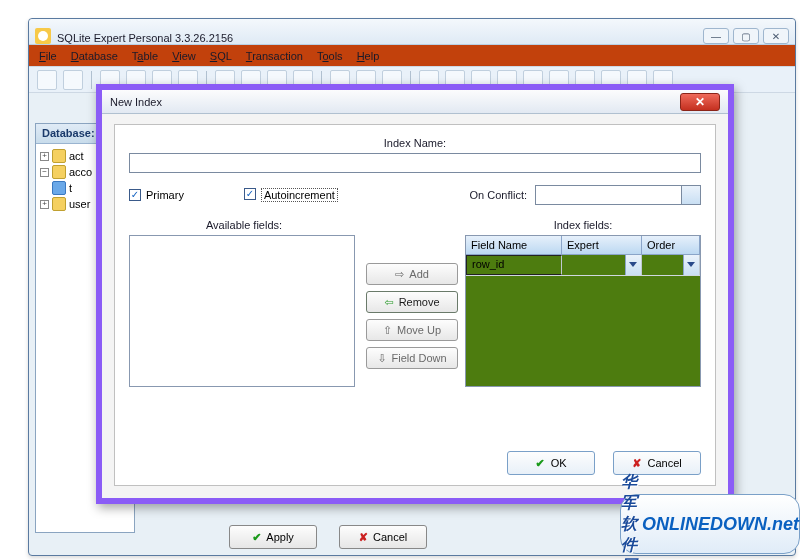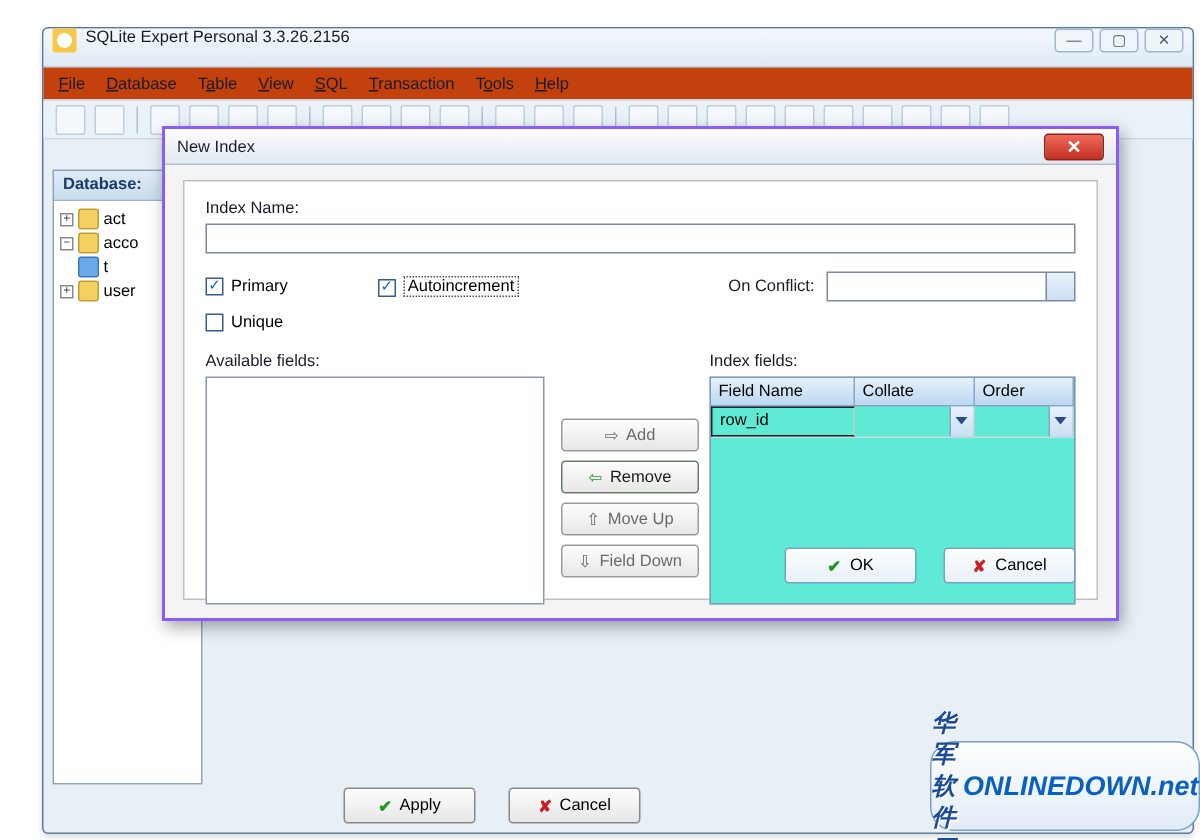--- a/index.html
+++ b/index.html
@@ -1,83 +1,83 @@
 <!DOCTYPE html>
 <html><head>
 <meta charset="utf-8">
 <style>
 * { box-sizing: border-box; margin: 0; padding: 0; font-family: Tahoma, "Segoe UI", sans-serif; font-size: 11px; }
 body { width: 800px; height: 560px; background: #ffffff; position: relative; overflow: hidden; }
 
 
 .main-window { position: absolute; left: 28px; top: 18px; width: 768px; height: 538px; border: 1px solid #5a7aa0; border-radius: 4px; background: #e8f0f6; box-shadow: 0 2px 4px rgba(0,0,0,.15); }
-.main-titlebar { height: 26px; background: linear-gradient(#f4f8fc, #dfeaf5); border-bottom: 1px solid #b8d0e6; display: flex; align-items: flex-start; padding: 0 6px; border-radius: 4px 4px 0 0; }
+.main-titlebar { height: 26px; background: linear-gradient(#f4f8fc, #dfeaf5); border-bottom: 1px solid #b8d0e6; display: flex; align-items: flex-end; padding: 0 6px; border-radius: 4px 4px 0 0; }
 .main-titlebar .app-icon { width: 16px; height: 16px; background: #f7c948; border-radius: 2px; margin-right: 6px; position: relative; }
 .main-titlebar .app-icon::after { content:""; position:absolute; left:3px; top:3px; width:10px; height:10px; background:#fff; border-radius:50%; }
 .main-titlebar .title { color: #1a1a2a; flex: 1; }
 .win-ctrl { display: flex; gap: 4px; }
 .win-btn { width: 26px; height: 16px; background: #f0f5fa; border: 1px solid #9fb6ce; border-radius: 3px; display:flex; align-items:center; justify-content:center; color:#4a5a70; font-size:10px; }
 
 
 .menubar { height: 22px; display: flex; align-items: center; gap: 14px; padding: 0 10px; background:#c2410c; border-bottom:1px solid #cdd8e4; }
 .menubar span { color:#1a1a2a; }
 .menubar span u { text-decoration: underline; }
 
 
 .toolbar { height: 26px; background:#e9f1f9; border-bottom:1px solid #cdd8e4; display:flex; align-items:center; gap:6px; padding:0 8px; }
 .tb-btn { width:20px; height:20px; background:#f5f9fd; border:1px solid #c0cfde; border-radius:2px; }
 .tb-sep { width:1px; height:18px; background:#b0c0d0; margin:0 2px; }
 
 
-.db-panel { position:absolute; left:6px; top:94px; width:100px; height:410px; background:#fff; border:1px solid #8aa4c0; }
+.db-panel { position:absolute; left:6px; top:104px; width:100px; height:410px; background:#fff; border:1px solid #8aa4c0; }
 .db-header { background: linear-gradient(#e0ebf6,#c8dceb); height:20px; padding:3px 6px; border-bottom:1px solid #9ab4d0; font-weight:bold; color:#1a3a6a; }
 .tree { padding: 4px 2px; }
 .tree-item { display:flex; align-items:center; gap:3px; padding:1px 2px; white-space:nowrap; overflow:hidden; }
 .tree-item.child { padding-left:14px; }
 .tree-exp { width:9px; height:9px; border:1px solid #888; display:flex; align-items:center; justify-content:center; font-size:8px; line-height:8px; color:#444; }
 .tree-icon { width:14px; height:14px; background:#f5d060; border:1px solid #c0a030; border-radius:2px; }
 .tree-icon.blue { background:#6aa8e8; border-color:#3a78c0; }
 
 
 .main-bottom-btns { position:absolute; left:200px; bottom:6px; display:flex; gap:22px; }
 .main-btn { width:88px; height:24px; background:linear-gradient(#fdfdfd,#e6e6e6); border:1px solid #888; border-radius:3px; display:flex; align-items:center; justify-content:center; gap:5px; }
 .check-green { color:#1a9a1a; font-weight:bold; }
 .x-red { color:#cc2020; font-weight:bold; }
 
 
-.dialog { position:absolute; left:108px; top:84px; width:638px; height:330px; background:#f4f4f4; border:2px solid #8b5cf6; box-shadow: 2px 4px 10px rgba(0,0,0,.35); }
+.dialog { position:absolute; left:96px; top:84px; width:638px; height:420px; background:#f4f4f4; border:6px solid #8b5cf6; box-shadow: 2px 4px 10px rgba(0,0,0,.35); }
 .dlg-titlebar { height:24px; background:linear-gradient(#fcfcfd,#e2e9f2); border-bottom:1px solid #b0c0d0; display:flex; align-items:center; padding:0 8px; }
 .dlg-titlebar .title { flex:1; color:#1a1a2a; }
 .dlg-close { width:40px; height:18px; background:linear-gradient(#ef6a5a,#c43020); border:1px solid #8a2418; border-radius:3px; color:#fff; display:flex; align-items:center; justify-content:center; font-size:12px; font-weight:bold; }
 .dlg-body { position:absolute; left:12px; top:34px; right:12px; bottom:12px; background:#fff; border:1px solid #c0c0c0; padding:12px 14px; }
 
-.lbl { color:#1a1a2a; }
+.lbl { color:#1a1a2a;text-align:center; }
 .text-input { width:100%; height:20px; border:1px solid #7a8aa0; background:#fff; margin-top:4px; }
 .row-opts { display:flex; align-items:center; gap:60px; margin-top:12px; }
-.chk { display:flex; align-items:flex-end; gap:5px; }
+.chk { display:flex; align-items:flex-start; gap:5px; }
 .chk-box { width:12px; height:12px; border:1px solid #3a5a8a; background:#fff; display:flex; align-items:center; justify-content:center; }
 .chk-box.checked::after { content:"✓"; font-size:10px; color:#1060c0; line-height:10px; }
 .dotted { border:1px dotted #555; padding:0 2px; }
 .on-conflict { display:flex; align-items:center; gap:8px; margin-left:auto; }
 .select-input { width:166px; height:20px; border:1px solid #7a8aa0; background:#fff; position:relative; }
 .select-input::after { content:""; position:absolute; right:0; top:0; width:18px; height:100%; background:linear-gradient(#eaf2fb,#c9dff3); border-left:1px solid #7a8aa0; }
 .select-input .arrow { position:absolute; right:5px; top:6px; width:0; height:0; border-left:4px solid transparent; border-right:4px solid transparent; border-top:5px solid #2a4a8a; }
 
 .row-unique { margin-top:8px; }
 
 .fields-row { display:flex; margin-top:14px; }
 .avail-col { width:230px; }
 .avail-list { width:226px; height:152px; border:1px solid #8898b0; background:#fff; margin-top:4px; }
 .mid-btns { width:106px; display:flex; flex-direction:column; gap:6px; align-items:center; margin-top:44px; }
 .mid-btn { width:92px; height:22px; border:1px solid #9a9a9a; border-radius:3px; background:linear-gradient(#fdfdfd,#e7e7e7); display:flex; align-items:center; justify-content:center; gap:5px; color:#6a6a6a; }
 .mid-btn.enabled { color:#1a1a1a; border-color:#6a7a6a; }
 .arrow-glyph { font-size:11px; }
 
 .idx-col { flex:1; }
-.idx-grid { border:1px solid #8898b0; background:#5eead4; margin-top:4px; height:152px; display:flex; flex-direction:column; }
+.idx-grid { border:1px solid #8898b0; background:#4d7c0f; margin-top:4px; height:152px; display:flex; flex-direction:column; }
 .idx-head { display:flex; background:linear-gradient(#e6f0fb,#bcd8f2); border-bottom:1px solid #8aa4c8; }
 .idx-head .col { padding:3px 5px; border-right:1px solid #8aa4c8; }
 .col-name { width:96px; }
 .col-coll { width:80px; }
 .col-ord { flex:1; }
 .idx-row { display:flex; border-bottom:1px solid #d0d8e0; }
 .idx-row .cell { padding:2px 5px; border-right:1px solid #c0c8d0; height:20px; position:relative; }
 .cell-name { width:96px; border:1px solid #222; }
 .cell-coll { width:80px; }
 .cell .dd { position:absolute; right:0; top:0; width:16px; height:100%; background:linear-gradient(#eaf2fb,#c9dff3); border-left:1px solid #8aa4c8; }
@@ -203,26 +203,20 @@
         <span class="dotted">Autoincrement</span>
       </label>
       <div class="on-conflict">
         <span class="lbl">On Conflict:</span>
         <div class="select-input">
             <div class="arrow"></div>
           </div>
       </div>
     </div>
 
-    <div class="row-unique">
-      <label class="chk">
-        <span class="chk-box"></span>
-        <span>Unique</span>
-      </label>
-    </div>
 
     <div class="fields-row">
       <div class="avail-col">
         <div class="lbl">Available fields:</div>
         <div class="avail-list"></div>
       </div>
       <div class="mid-btns">
         <div class="mid-btn">
           <span class="arrow-glyph">⇨</span>
           <span>Add</span>
@@ -238,21 +232,21 @@
         <div class="mid-btn">
           <span class="arrow-glyph">⇩</span>
           <span>Field Down</span>
         </div>
       </div>
       <div class="idx-col">
         <div class="lbl">Index fields:</div>
         <div class="idx-grid">
           <div class="idx-head">
             <div class="col col-name">Field Name</div>
-            <div class="col col-coll">Collate</div>
+            <div class="col col-coll">Expert</div>
             <div class="col col-ord">Order</div>
           </div>
           <div class="idx-row">
             <div class="cell cell-name">row_id</div>
             <div class="cell cell-coll"><span></span><div class="dd"></div></div>
             <div class="cell" style="flex:1"><span></span><div class="dd"></div></div>
           </div>
         </div>
       </div>
     </div>

